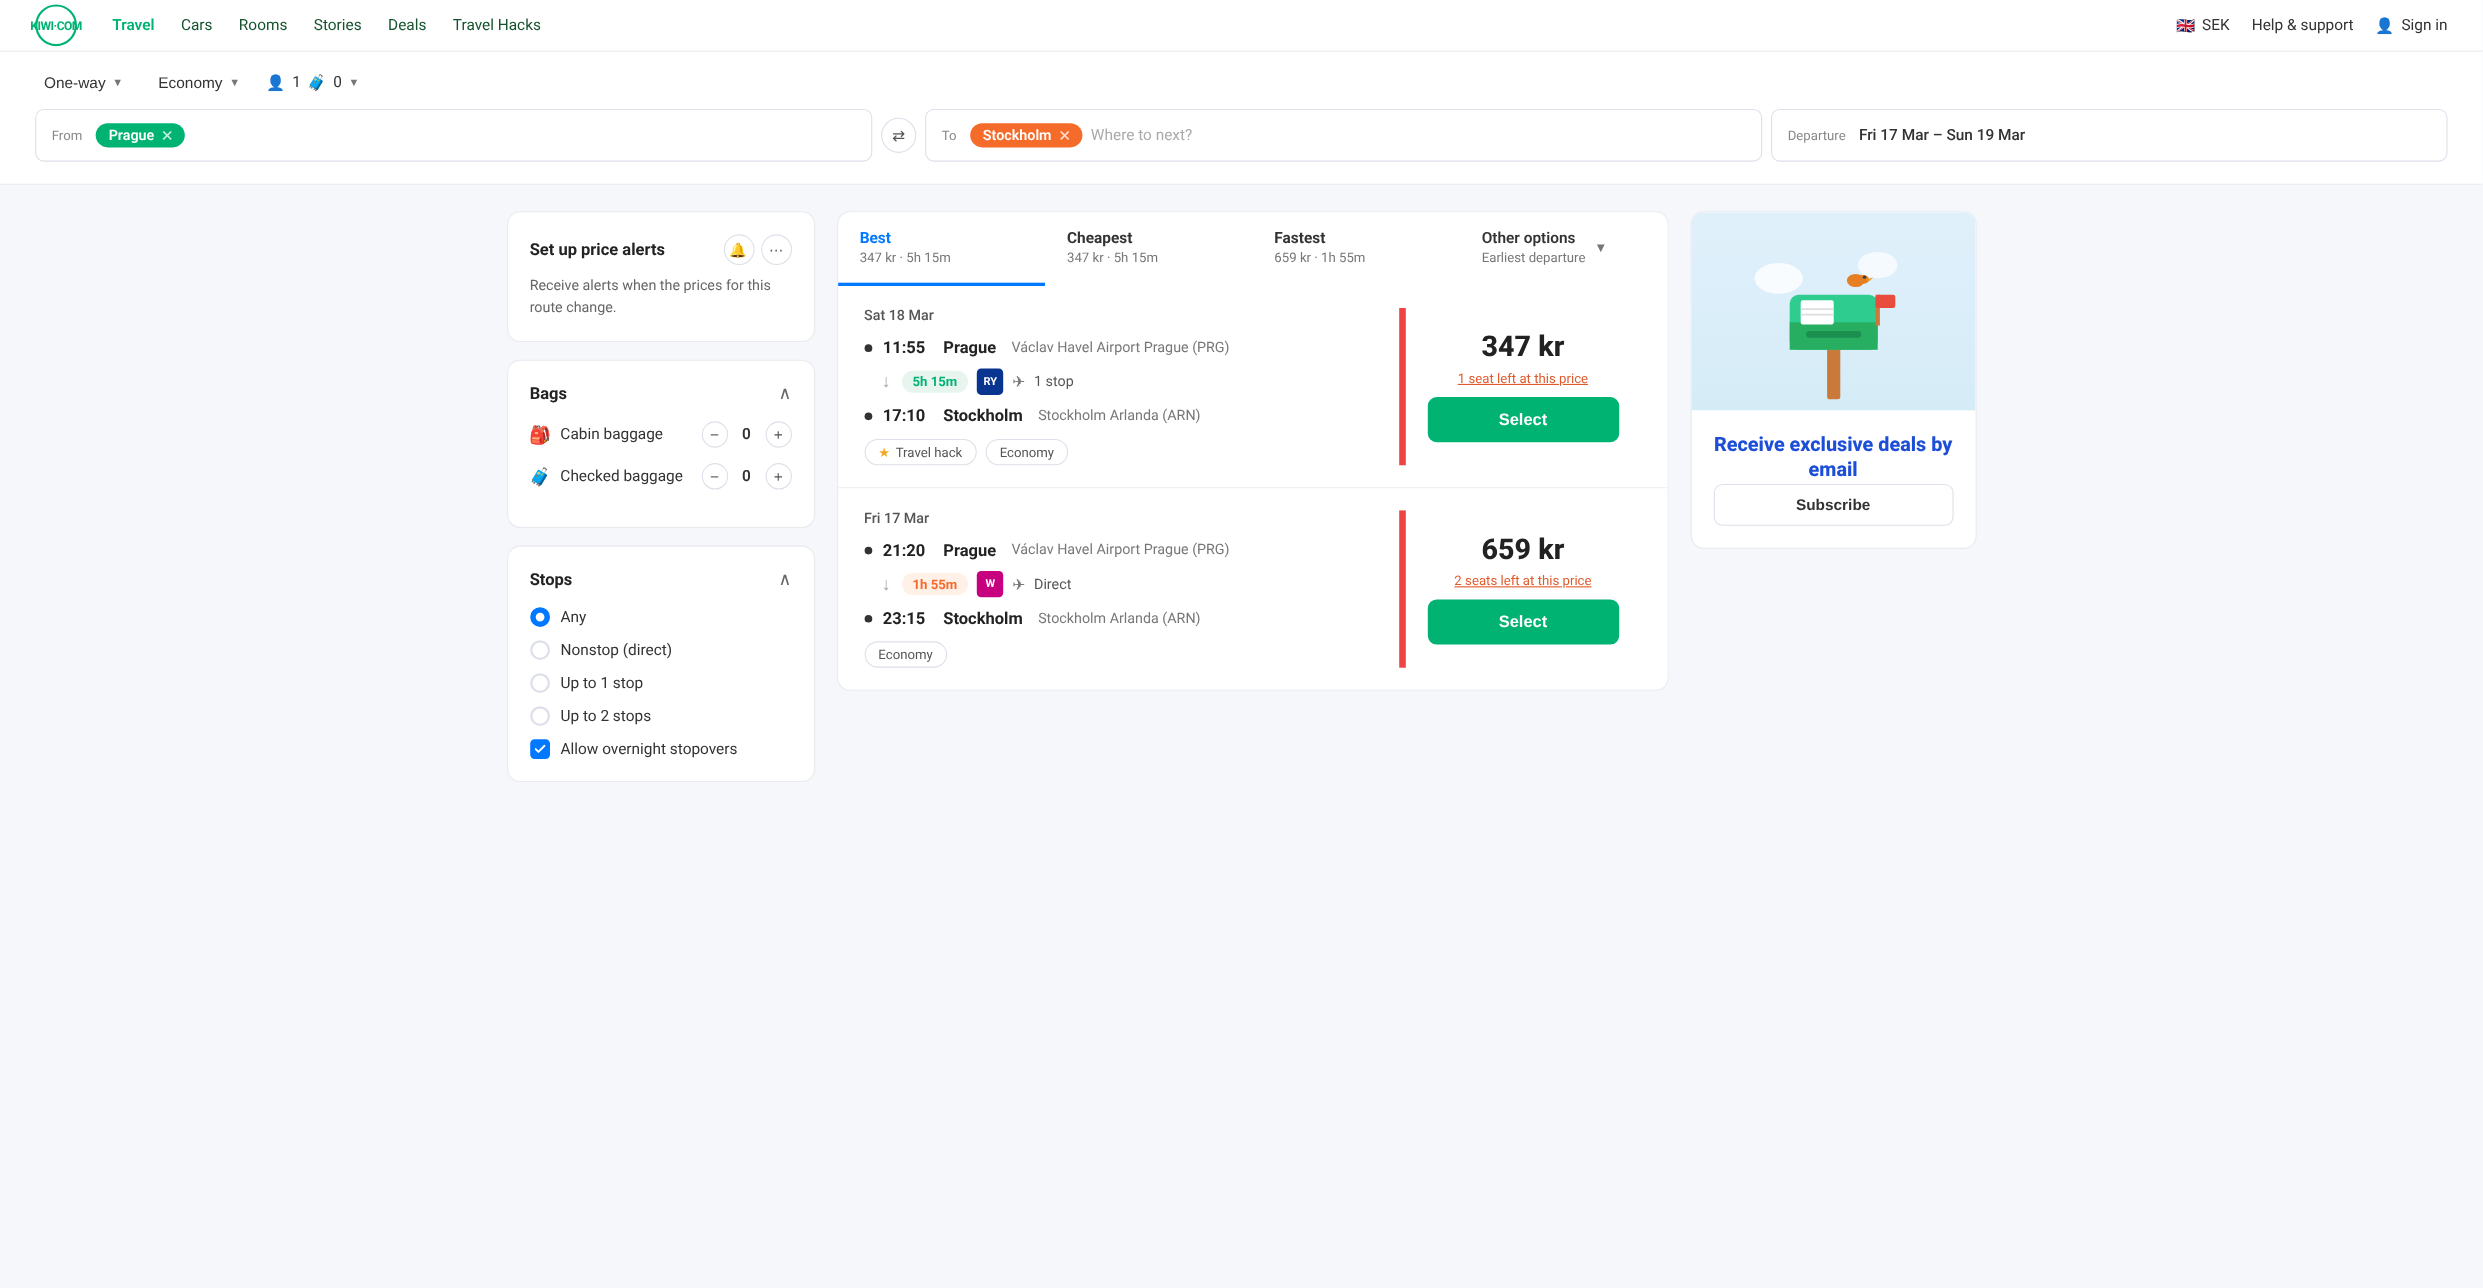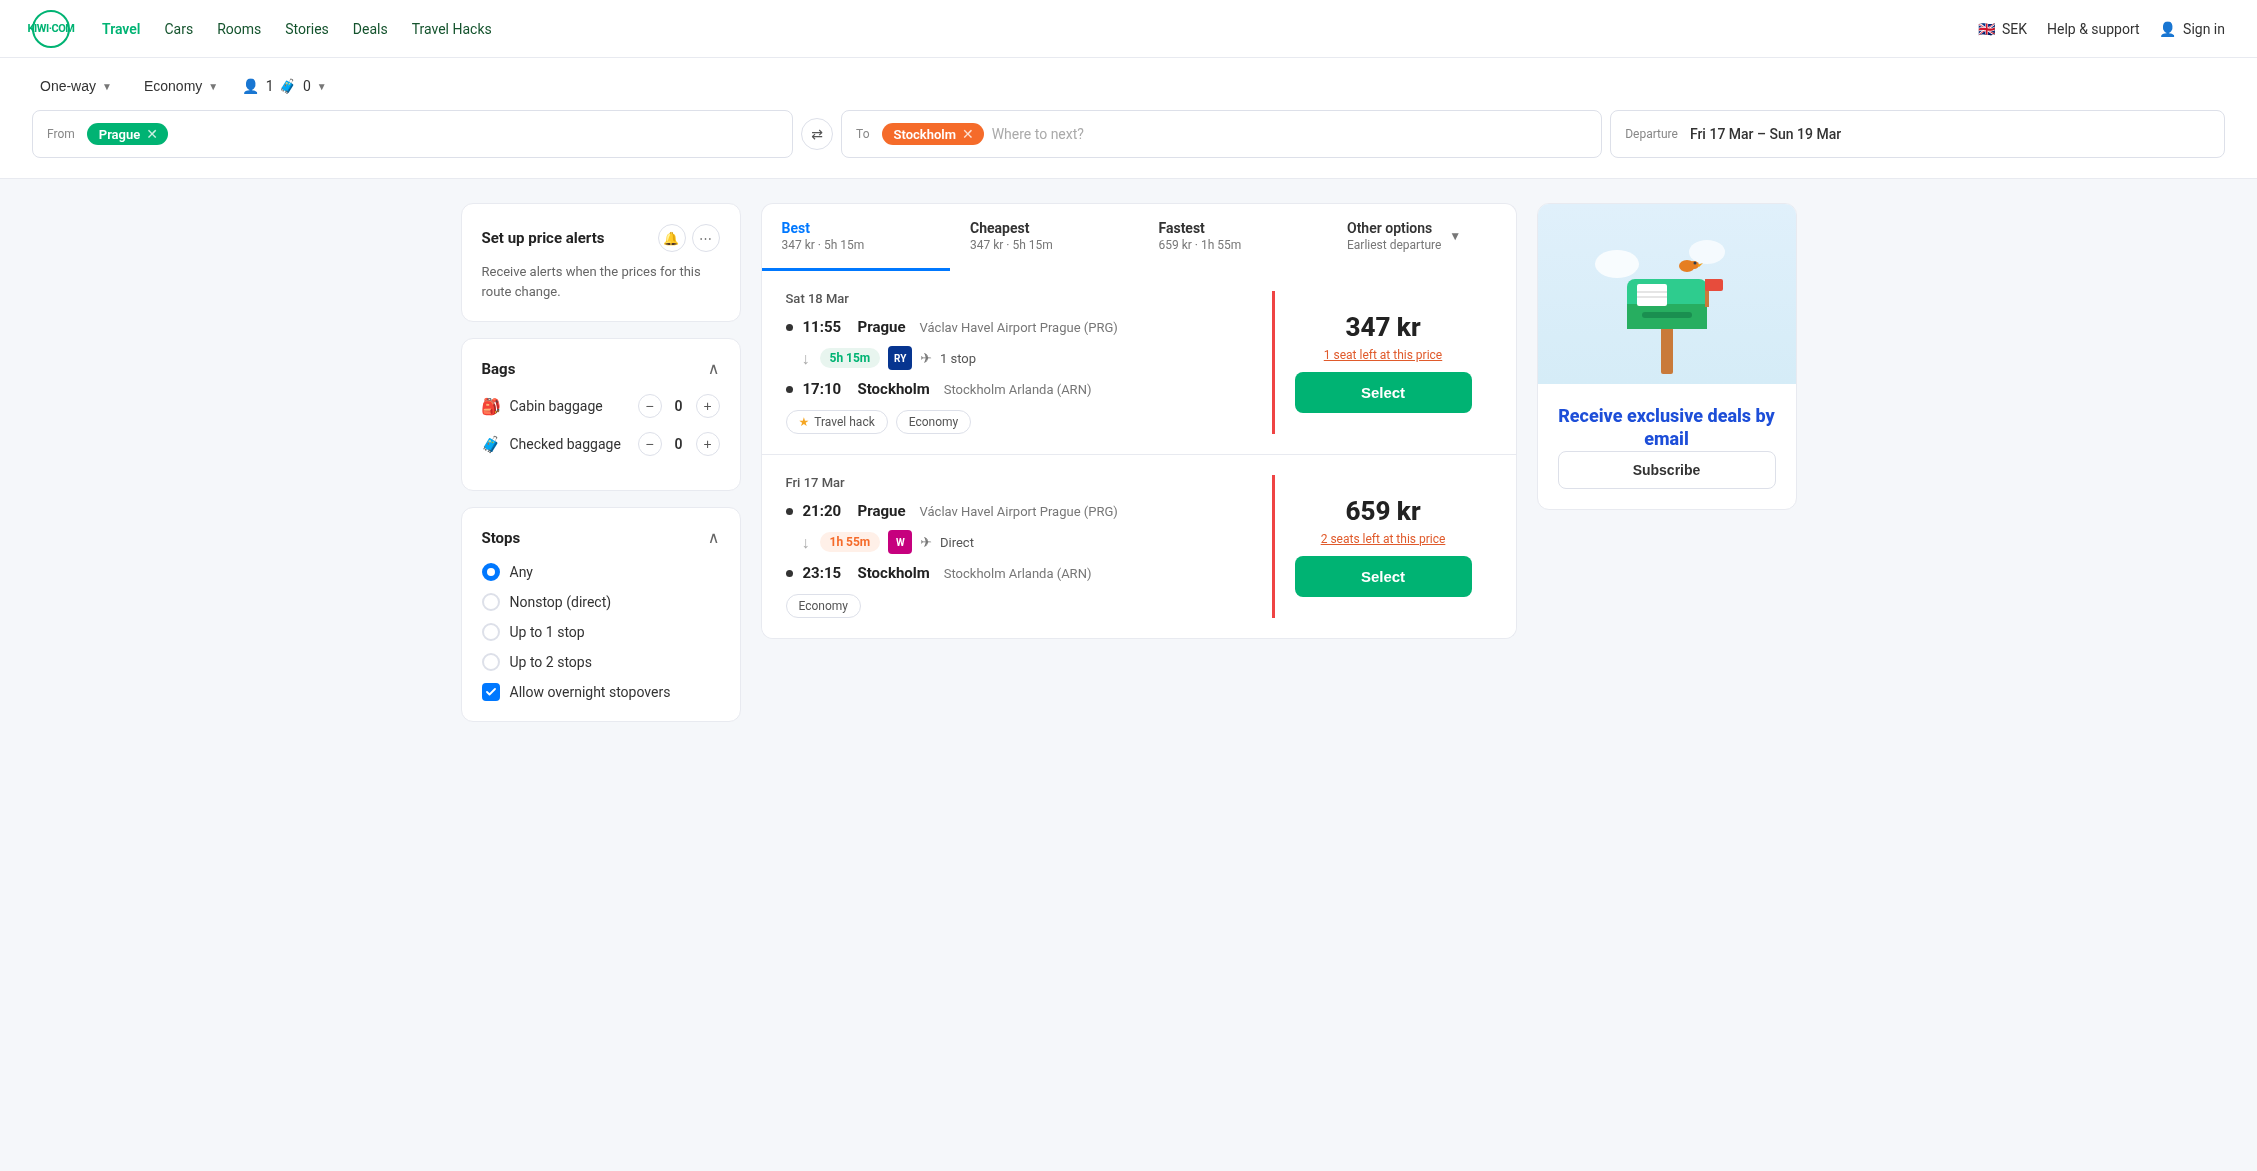--- a/index.html
+++ b/index.html
@@ -5,21 +5,21 @@
     * { box-sizing: border-box; margin: 0; padding: 0; }
     body { font-family: -apple-system, BlinkMacSystemFont, 'Segoe UI', Roboto, sans-serif; background: #f5f7fa; color: #222; font-size: 14px; }
 
     
     .navbar {
       background: #fff;
       border-bottom: 1px solid #e8eaf0;
       display: flex;
       align-items: center;
       padding: 0 32px;
-      height: 58px;
+      height: 47px;
       position: relative;
       z-index: 10;
     }
     .nav-logo {
       display: flex;
       align-items: center;
       margin-right: 32px;
     }
     .nav-logo-circle {
       width: 38px; height: 38px;
@@ -247,21 +247,21 @@
     .star-icon { color: #f5a623; font-size: 12px; }
     .cabin-tag {
       border: 1.5px solid #dde0e9; border-radius: 20px;
       padding: 4px 12px; font-size: 12px; color: #555;
       cursor: pointer;
     }
 
     
     .price-panel {
       width: 220px;
-      border-left: 3px solid #ef4444;
+      border-left: 6px solid #ef4444;
       display: flex;
       flex-direction: column;
       align-items: center;
       justify-content: center;
       padding: 20px;
       gap: 6px;
     }
     .price-amount { font-size: 26px; font-weight: 800; color: #222; }
     .price-seats { font-size: 12px; color: #e05a2b; text-decoration: underline; cursor: pointer; }
     .select-btn {

